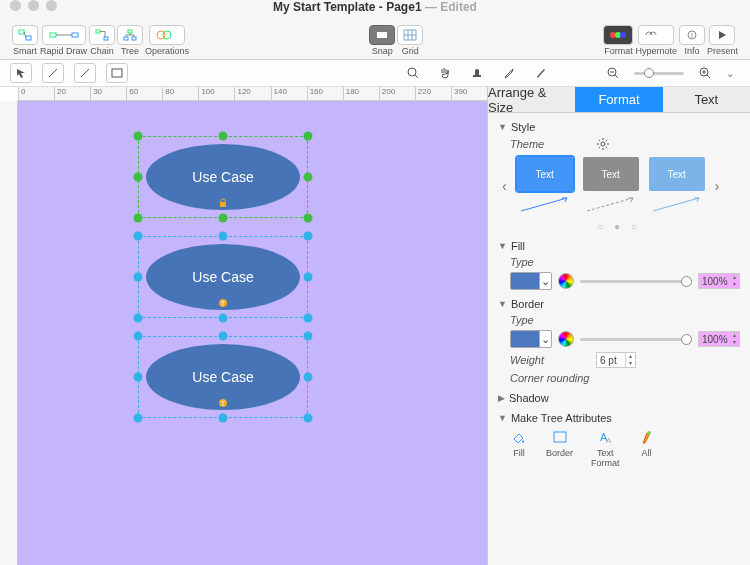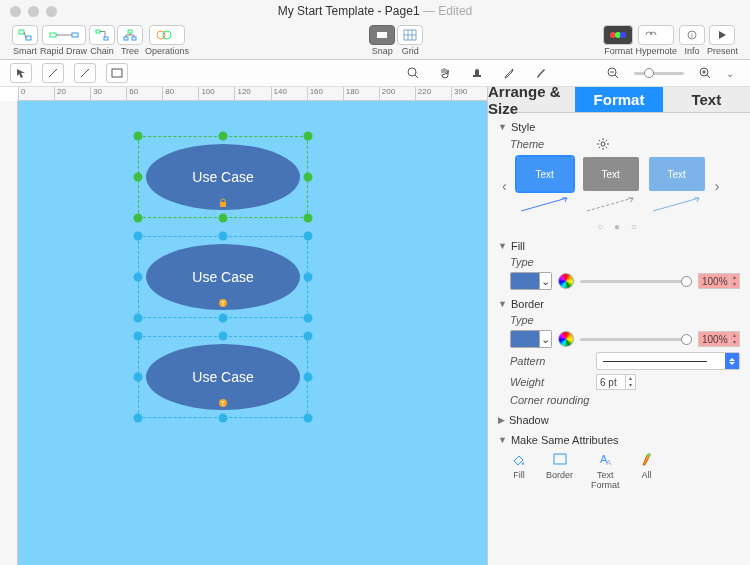--- a/index.html
+++ b/index.html
@@ -1,18 +1,18 @@
 <!DOCTYPE html>
 <html><head>
 <meta charset="utf-8">
 <style>
 * { box-sizing: border-box; margin: 0; padding: 0; font-family: -apple-system, "Helvetica Neue", Arial, sans-serif; }
 body { width: 750px; height: 565px; background: #ececec; font-size: 11px; color: #333; overflow: hidden; }
 
-.titlebar { height: 22px; background: #f6f6f6; display: flex; align-items: center; justify-content: center; position: relative; }
+.titlebar { height: 22px; background: #f6f6f6; display: flex; align-items: flex-start; justify-content: center; position: relative; font-weight: bold; }
 .traffic { position: absolute; left: 10px; display: flex; gap: 7px; }
 .traffic span { width: 11px; height: 11px; border-radius: 50%; background: #ccc; }
 .title-text { font-size: 12px; }
 .title-text .muted { color: #aaa; }
 
 .maintoolbar { height: 38px; background: #f6f6f6; border-bottom: 1px solid #ccc; display: flex; align-items: center; padding: 0 12px; gap: 22px; }
 .tool-group { display: flex; gap: 2px; }
 .tool-item { display: flex; flex-direction: column; align-items: center; gap: 1px; font-size: 9px; color: #555; }
 .btn-icon { width: 26px; height: 20px; background: #fff; border: 1px solid #ccc; border-radius: 4px; display: flex; align-items: center; justify-content: center; }
 .btn-icon svg { pointer-events: none; }
@@ -20,31 +20,31 @@
 
 .subtoolbar { height: 27px; background: #fdfdfd; border-bottom: 1px solid #ddd; display: flex; align-items: center; padding: 0 10px; gap: 10px; }
 .sub-btn { width: 22px; height: 20px; border: 1px solid #ccc; border-radius: 3px; background: #fff; display: flex; align-items: center; justify-content: center; }
 
 .workspace { display: flex; height: calc(100% - 87px); }
 
 .canvas-wrap { flex: 1; position: relative; overflow: hidden; background: #fff; }
 .ruler-h { position: absolute; top: 0; left: 18px; right: 0; height: 14px; background: #f6f6f6; border-bottom: 1px solid #ccc; font-size: 8px; color: #777; display: flex; }
 .ruler-h span { width: 40px; border-left: 1px solid #ccc; padding-left: 2px; }
 .ruler-v { position: absolute; top: 14px; left: 0; bottom: 0; width: 18px; background: #f6f6f6; border-right: 1px solid #ccc; }
-.canvas { position: absolute; top: 14px; left: 18px; right: 0; bottom: 0; background: #7dd3fc; }
+.canvas { position: absolute; top: 14px; left: 18px; right: 0; bottom: 0; background: #c4b5fd; }
 
 .shape-group { position: absolute; }
 .bbox { border: 1px dashed; position: absolute; inset: 0; }
 .handle { position: absolute; width: 9px; height: 9px; border-radius: 50%; transform: translate(-50%, -50%); }
 .ellipse { position: absolute; inset: 8px; background: #4674b7; border-radius: 50%; display: flex; align-items: center; justify-content: center; color: #fff; font-size: 14px; }
 .lock-icon { position: absolute; bottom: 10px; left: 50%; transform: translateX(-50%); width: 10px; height: 10px; }
 
 .sidepanel { width: 263px; background: #f6f6f6; border-left: 1px solid #ccc; display: flex; flex-direction: column; }
 .panel-tabs { display: flex; height: 26px; border-bottom: 1px solid #ccc; }
-.panel-tab { flex: 1; display: flex; align-items: center; justify-content: center; font-size: 15px; background: #ececec; font-weight: bold; }
+.panel-tab { flex: 1; display: flex; align-items: center; justify-content: center; font-size: 13px; background: #ececec; }
 .panel-tab.active { background: #1e90ff; color: #fff; }
 .panel-body { padding: 8px 10px; overflow-y: auto; font-size: 11px; color: #444; }
 .section { margin-bottom: 8px; }
 .sec-head { display: flex; align-items: center; gap: 4px; font-weight: 500; color: #333; margin-bottom: 4px; }
 .sec-head .tri { font-size: 9px; color: #777; }
 .row { display: flex; align-items: center; gap: 6px; margin: 4px 0 4px 12px; }
 .row label { width: 80px; color: #555; font-style: italic; }
 .select { flex: 1; height: 18px; background: #fff; border: 1px solid #ccc; border-radius: 2px; display: flex; align-items: center; padding: 0 4px; font-size: 11px; position: relative; }
 .select .arrows { position: absolute; right: 0; top: 0; bottom: 0; width: 14px; background: #3a7eff; display: flex; flex-direction: column; justify-content: center; align-items: center; }
 .select .arrows::before, .select .arrows::after { content: ''; width: 0; height: 0; border-left: 3px solid transparent; border-right: 3px solid transparent; }
@@ -58,21 +58,21 @@
 .card .box { height: 34px; display: flex; align-items: center; justify-content: center; color: #fff; font-size: 10px; border-radius: 2px; }
 .card .arrow-line { height: 20px; position: relative; }
 .card.active .box { background: #4195f7; outline: 2px solid #2d8cff; }
 .dots { text-align: center; color: #bbb; font-size: 10px; letter-spacing: 4px; margin: 2px 0 6px; }
 
 .color-swatch { width: 42px; height: 18px; background: #4c78bf; border: 1px solid #aaa; border-radius: 2px; display: flex; }
 .color-swatch .dd { width: 12px; background: #fff; border-left: 1px solid #aaa; display: flex; align-items: center; justify-content: center; }
 .color-wheel { width: 16px; height: 16px; border-radius: 50%; background: conic-gradient(red,orange,yellow,green,cyan,blue,magenta,red); border: 1px solid #aaa; }
 .slider { flex: 1; height: 3px; background: #ccc; border-radius: 2px; position: relative; }
 .slider .thumb { position: absolute; right: 0; top: -4px; width: 11px; height: 11px; background: #fff; border: 1px solid #888; border-radius: 50%; }
-.pct { width: 42px; height: 16px; border: 1px solid #ccc; background: #fca5a5; font-size: 10px; display: flex; align-items: center; padding-left: 3px; position: relative; }
+.pct { width: 42px; height: 16px; border: 1px solid #ccc; background: #f0abfc; font-size: 10px; display: flex; align-items: center; padding-left: 3px; position: relative; }
 .stepper { width: 40px; height: 16px; border: 1px solid #ccc; background: #fff; font-size: 10px; display: flex; align-items: center; padding-left: 3px; position: relative; }
 .tiny-arrows { position: absolute; right: 0; top: 0; bottom: 0; width: 10px; display: flex; flex-direction: column; border-left: 1px solid #ccc; }
 .tiny-arrows span { flex: 1; font-size: 6px; text-align: center; line-height: 7px; color: #666; }
 
 .pattern-line { flex: 1; height: 0; border-top: 1px solid #333; margin-right: 14px; }
 
 .attr-btns { display: flex; gap: 18px; margin: 4px 0 0 12px; }
 .attr-btn { display: flex; flex-direction: column; align-items: center; gap: 2px; font-size: 9px; color: #555; }
 .attr-btn .ic { width: 18px; height: 18px; display: flex; align-items: center; justify-content: center; }
 </style>
@@ -433,27 +433,20 @@
             </div>
           <div class="pct">
               <span>100%</span>
               <div class="tiny-arrows">
                 <span>▴</span>
                 <span>▾</span>
               </div>
             </div>
         </div>
         <div class="row">
-            <label>Pattern</label>
-            <div class="select" style="padding:0 18px 0 6px">
-              <div class="pattern-line"></div>
-              <div class="arrows"></div>
-            </div>
-          </div>
-        <div class="row">
             <label>Weight</label>
             <div class="stepper">
               <span>6 pt</span>
               <div class="tiny-arrows">
                 <span>▴</span>
                 <span>▾</span>
               </div>
             </div>
           </div>
         <div class="row">
@@ -464,21 +457,21 @@
       <div class="section">
         <div class="sec-head">
             <span class="tri">▶</span>
             <span>Shadow</span>
           </div>
       </div>
 
       <div class="section">
         <div class="sec-head">
             <span class="tri">▼</span>
-            <span>Make Same Attributes</span>
+            <span>Make Tree Attributes</span>
           </div>
         <div class="attr-btns">
           <div class="attr-btn">
               <div class="ic">
                 <svg width="16" height="16">
                   <path d="M3 10 L8 5 L12 9 L7 14 Z" fill="none" stroke="#39f"></path>
                   <path d="M12 11 Q14 13 12 14 Q10 13 12 11" fill="#39f"></path>
                 </svg>
               </div>
               <span>Fill</span>

